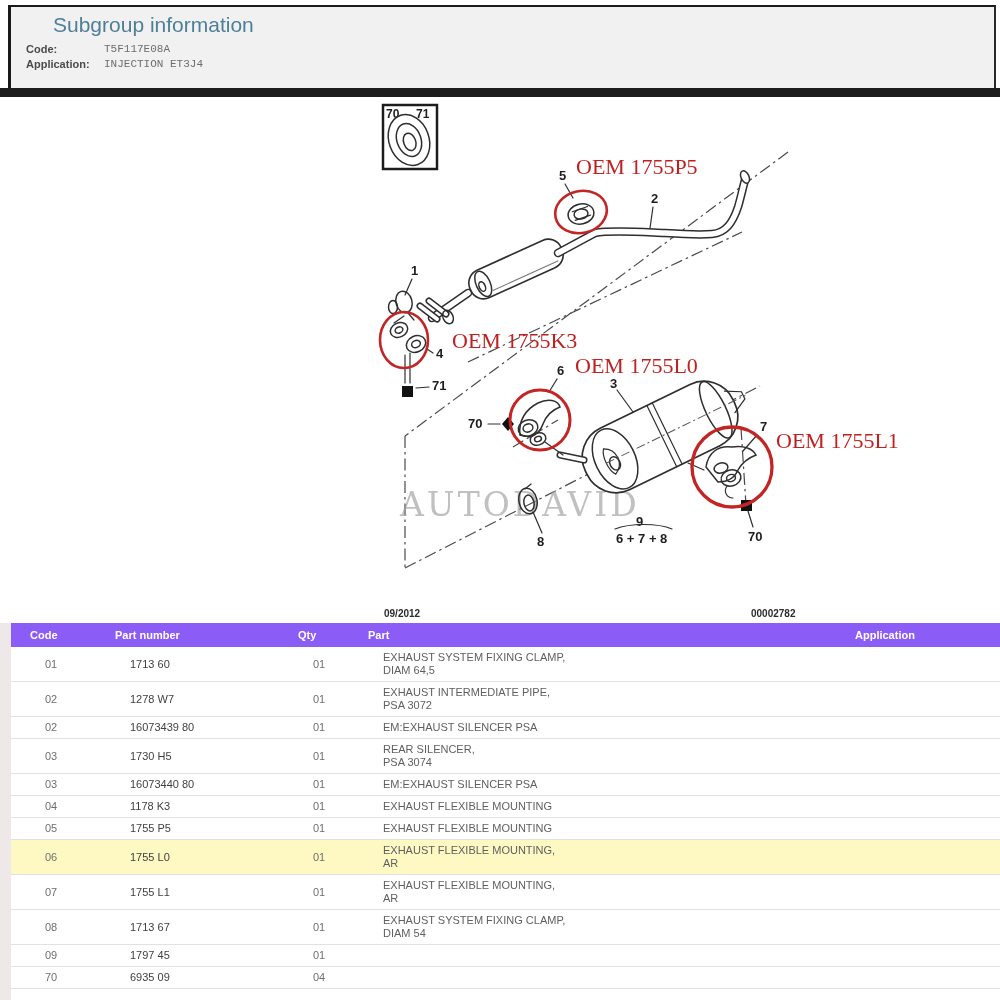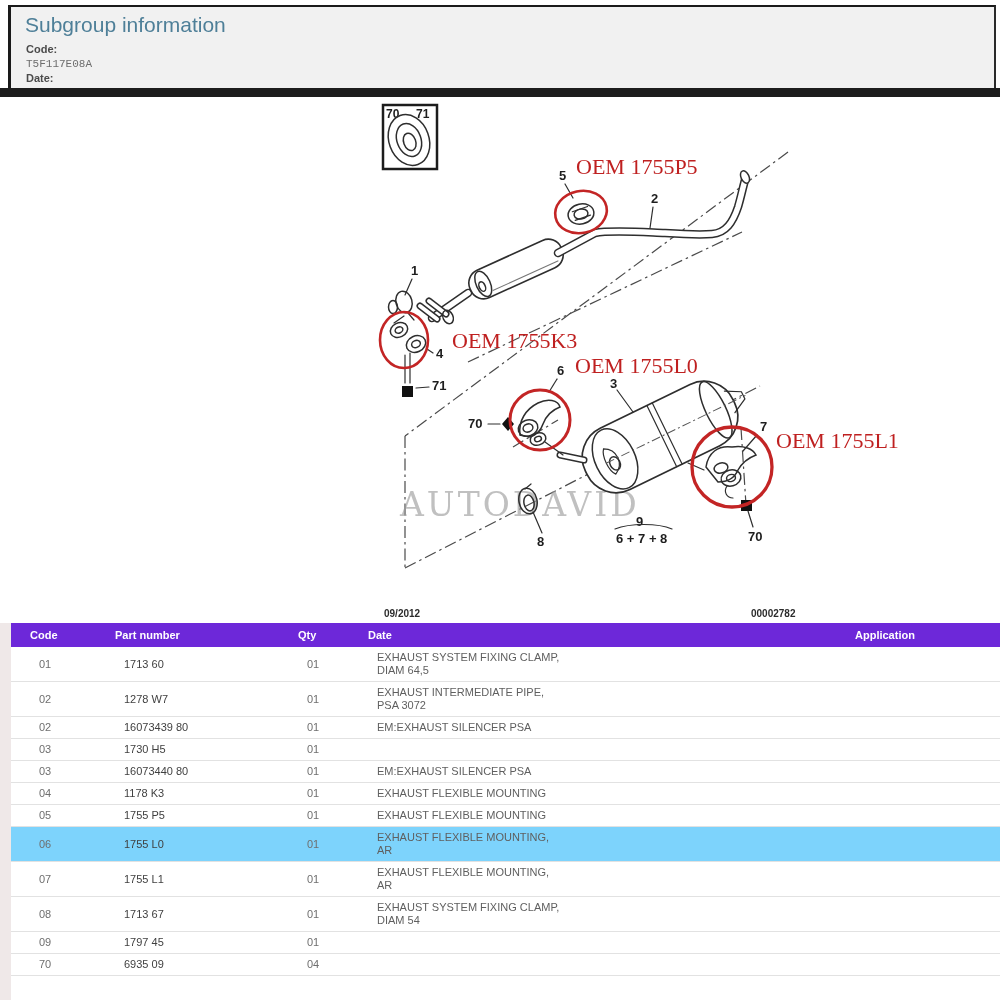--- a/index.html
+++ b/index.html
@@ -6,23 +6,23 @@
   body {
     width:1000px; height:1000px; position:relative; overflow:hidden;
     background:#fff; font-family:"Liberation Sans", sans-serif;
   }
   
   .header-box {
     position:absolute; left:8px; top:5px; width:988px; height:83px;
     background:#f1f1f1; box-sizing:border-box;
     border-left:3px solid #1a1a1a; border-top:2px solid #1a1a1a; border-right:2px solid #2a2a2a;
   }
-  .page-title { color:#4e7f98; font-size:21px; padding:6px 0 5px 14px; }
+  .page-title { color:#4e7f98; font-size:21px; padding:6px 0 5px 14px;margin-left:28px; }
   .fields { padding-left:15px; font-size:11px; }
-  .field-row { display:flex; line-height:14.5px;flex-direction:column; }
+  .field-row { display:flex; line-height:14.5px; }
   .field-label { width:78px; font-weight:bold; color:#4b4b4b; }
   .field-value { color:#6e6e6e;font-family:Liberation Mono, monospace; }
   .dark-bar { position:absolute; left:0; top:88px; width:1000px; height:9px; background:#1d1d1d; }
 
   
   svg.diagram { position:absolute; left:0; top:97px; background:#fff; }
   .ln   { stroke:#2e2e2e; fill:none; stroke-width:1.5; stroke-linecap:round; }
   .thin { stroke:#2e2e2e; fill:none; stroke-width:1.2; stroke-linecap:round; }
   .dash { stroke:#4a4a4a; fill:none; stroke-width:1.2; stroke-dasharray:12 4 2.5 4; }
   .dash2{ stroke:#555;    fill:none; stroke-width:1;   stroke-dasharray:9 3 2 3; }
@@ -36,45 +36,41 @@
   .pipe-i { stroke:#ffffff; stroke-width:5.5; fill:none; stroke-linecap:round; }
   .tube-o { stroke:#2e2e2e; stroke-width:7;   fill:none; stroke-linecap:round; }
   .tube-i { stroke:#ffffff; stroke-width:4;   fill:none; stroke-linecap:round; }
   .blk  { fill:#111; stroke:none; }
 
   
   .gutter { position:absolute; left:0; top:623px; width:11px; height:377px; background:#efe8e8; }
   .parts-table { position:absolute; left:11px; top:623px; width:989px; height:377px; font-size:11px; overflow:hidden; }
   .t-head {
     display:grid; grid-template-columns:104px 183px 70px 487px 1fr;
-    background:#6d28d9; color:#fff; font-weight:bold; height:24px; align-items:center;
+    background:#8b5cf6; color:#fff; font-weight:bold; height:24px; align-items:center;
   }
   .t-row {
     display:grid; grid-template-columns:104px 183px 70px 487px 1fr;
     border-bottom:1px solid #e2e2e2; align-items:center;
-    padding:4px 9px; line-height:13px; color:#6f6f6f; background:#fff;
+    padding:4px 15px; line-height:13px; color:#6f6f6f; background:#fff;
   }
-  .t-row.hl { background:#7dd3fc; }
+  .t-row.hl { background:#fef9c3; }
   .c1 { padding-left:19px; }
   .part { font-weight:normal; color:#3f3f3f; }
   .name { white-space:pre-line; color:#5f5f5f; }
 </style>
 </head>
 <body>
 
 <div class="header-box">
   <div class="page-title">Subgroup information</div>
   <div class="fields">
     <div class="field-row">
       <span class="field-label">Code:</span>
       <span class="field-value">T5F117E08A</span>
-    </div>
-    <div class="field-row">
-      <span class="field-label">Date:</span>
-      <span class="field-value">22.10.2011</span>
     </div>
     <div class="field-row">
       <span class="field-label">Application:</span>
       <span class="field-value">INJECTION ET3J4</span>
     </div>
   </div>
 </div>
 <div class="dark-bar"></div>
 
 <svg class="diagram" width="1000" height="526" viewBox="0 0 1000 526">
@@ -230,21 +226,21 @@
   <text class="ftr" x="384" y="520">09/2012</text>
   <text class="ftr" x="751" y="520">00002782</text>
 </svg>
 
 <div class="gutter"></div>
 <div class="parts-table">
   <div class="t-head">
     <div class="c1">Code</div>
     <div>Part number</div>
     <div>Qty</div>
-    <div>Date</div>
+    <div>Part</div>
     <div>Application</div>
   </div>
 
   <div class="t-row">
     <div class="c1">01</div>
     <div class="part">1713 60</div>
     <div>01</div>
     <div class="name">EXHAUST SYSTEM FIXING CLAMP,
 DIAM 64,5</div>
     <div></div>
@@ -261,20 +257,22 @@
     <div class="c1">02</div>
     <div class="part">16073439 80</div>
     <div>01</div>
     <div class="name">EM:EXHAUST SILENCER PSA</div>
     <div></div>
   </div>
   <div class="t-row">
     <div class="c1">03</div>
     <div class="part">1730 H5</div>
     <div>01</div>
+    <div class="name">REAR SILENCER,
+PSA 3074</div>
     <div></div>
   </div>
   <div class="t-row">
     <div class="c1">03</div>
     <div class="part">16073440 80</div>
     <div>01</div>
     <div class="name">EM:EXHAUST SILENCER PSA</div>
     <div></div>
   </div>
   <div class="t-row">

